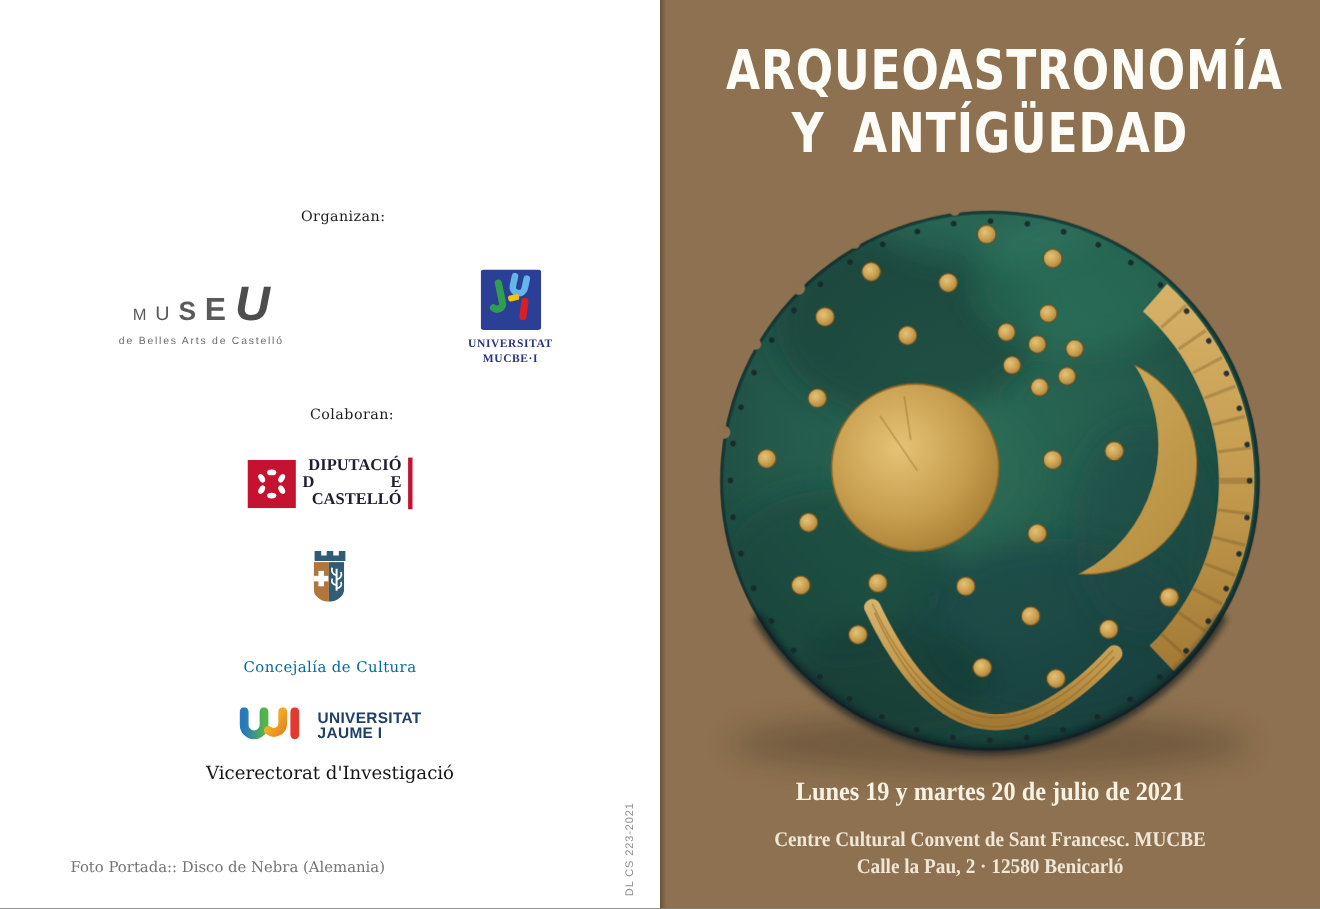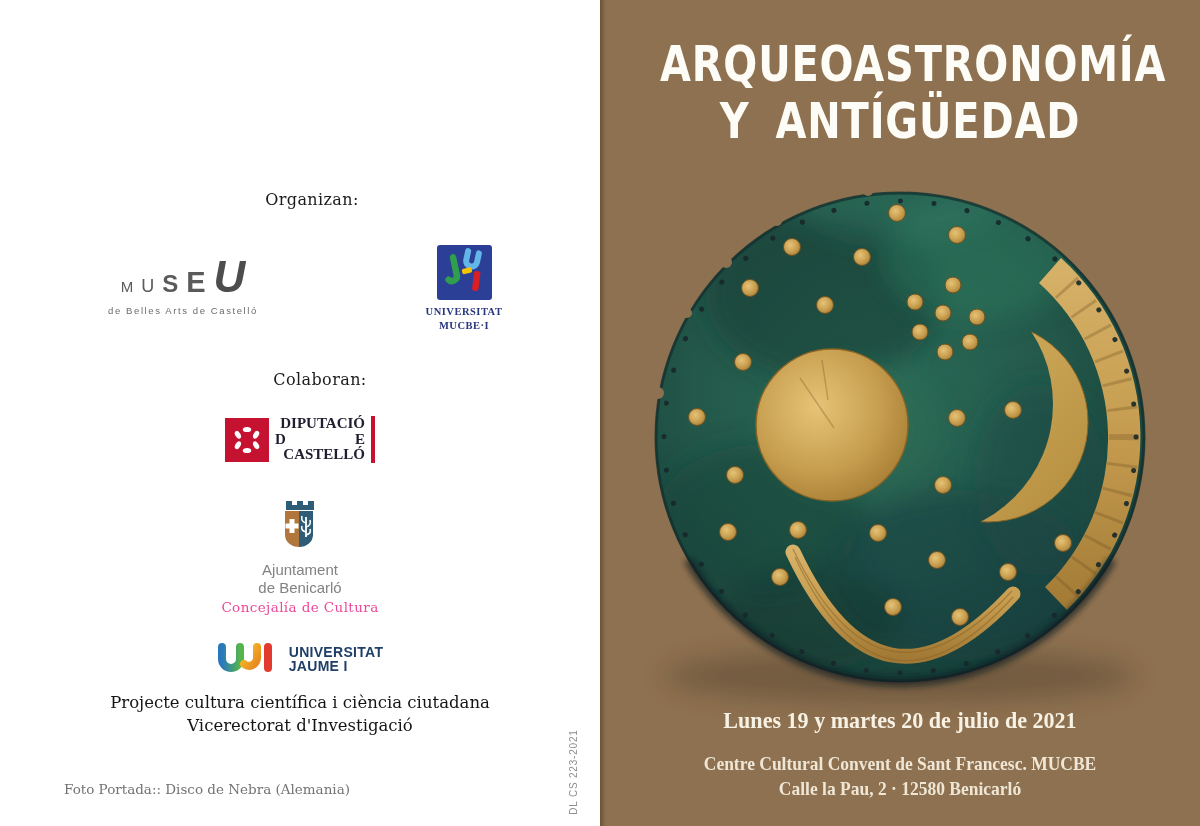--- a/index.html
+++ b/index.html
@@ -2,39 +2,39 @@
 <html><head>
 <meta charset="utf-8">
 <style>
   html,body{margin:0;padding:0;background:#444;}
   .spread{position:relative;width:1200px;height:826px;overflow:hidden;background:#fff;font-family:"Liberation Sans",sans-serif;}
   .page-left{position:absolute;left:0;top:0;width:600px;height:826px;background:#ffffff;}
   .page-right{position:absolute;left:600px;top:0;width:600px;height:826px;background:#8e7150;}
   .page-right .edge{position:absolute;left:0;top:0;width:6px;height:100%;background:linear-gradient(90deg,#6b5336,rgba(107,83,54,0));}
   .abs-c{position:absolute;left:0;right:0;text-align:center;}
   
-  .sec-h{font-family:"DejaVu Serif",serif;font-size:16px;color:#1c1c1c;letter-spacing:.4px;padding-left:24px;}
+  .sec-h{font-family:"DejaVu Serif",serif;font-size:13px;color:#1c1c1c;letter-spacing:.4px;padding-left:24px;}
   .museu{position:absolute;left:88px;top:252px;width:190px;text-align:center;}
   .museu-word{display:flex;align-items:baseline;justify-content:center;gap:8px;font-family:"Liberation Sans",sans-serif;color:#5a5a5a;}
   .m1{font-size:15px;} .m2{font-size:18px;} .m3{font-size:24px;font-weight:bold;} .m4{font-size:29px;font-weight:bold;} .m5{font-size:44px;font-weight:bold;color:#4d4d4d;font-style:italic;}
   .museu-sub{font-size:9.5px;letter-spacing:1.6px;color:#6b6b6b;margin-top:3px;white-space:nowrap;}
   .antiqua{position:absolute;left:281px;top:250px;display:flex;gap:7px;align-items:flex-start;}
   .antiqua-txt{width:110px;text-align:center;color:#28357f;}
   .antiqua-name{font-family:"Liberation Serif",serif;font-weight:bold;font-size:17px;letter-spacing:.5px;}
   .antiqua-sub{font-family:"Liberation Serif",serif;font-size:10px;margin-top:2px;letter-spacing:.2px;}
   .ujic{position:absolute;left:423px;top:245px;width:82px;text-align:center;}
   .ujic-t{font-family:"Liberation Serif",serif;font-weight:bold;font-size:10.5px;color:#28357f;letter-spacing:.5px;line-height:11.5px;margin-top:2px;}
   .dipu{position:absolute;left:0;right:0;top:416px;display:flex;justify-content:center;align-items:center;gap:6px;text-align:right;}
   .dipu-txt{width:90px;}
   .dipu-line{font-family:"Liberation Serif",serif;font-weight:bold;font-size:15px;color:#1e1e30;line-height:15.5px;}
   .dipu-l2{display:flex;justify-content:space-between;}
   .dipu-bar{width:4px;height:47px;background:#c41230;}
   .ajt-shield{position:absolute;left:276px;top:499px;}
   .ajt-name{position:absolute;left:0;right:0;top:561px;text-align:center;font-size:15px;color:#828282;line-height:17.5px;}
-  .ajt-dept{position:absolute;left:0;right:0;top:599px;text-align:center;font-family:"DejaVu Serif",serif;font-size:13.5px;color:#ec4899;letter-spacing:.4px;}
+  .ajt-dept{position:absolute;left:0;right:0;top:599px;text-align:center;font-family:"DejaVu Serif",serif;font-size:13.5px;color:#0369a1;letter-spacing:.4px;}
   .ujim{position:absolute;left:0;right:0;top:643px;display:flex;justify-content:center;align-items:center;gap:10px;}
   .ujim-t{font-weight:bold;font-size:14px;color:#1f3f67;line-height:14.5px;letter-spacing:.3px;text-align:left;}
   .proj{position:absolute;left:0;right:0;top:691px;text-align:center;font-family:"DejaVu Serif",serif;font-size:16.5px;color:#151515;line-height:23px;}
   .photo-credit{position:absolute;left:64px;top:781px;font-family:"DejaVu Serif",serif;font-size:13.5px;color:#737373;}
   .dl{position:absolute;left:573px;top:772px;transform:translate(-50%,-50%) rotate(-90deg);white-space:nowrap;font-size:10px;color:#8f8f8f;letter-spacing:.8px;}
   
   .title{position:absolute;left:0;right:0;top:34px;text-align:center;color:#fdfcf6;font-family:"DejaVu Sans",sans-serif;font-weight:bold;}
   .title-l1{font-size:50px;transform:scaleX(.8);letter-spacing:1px;line-height:60px;}
   .title-l2{font-size:50px;transform:scaleX(.8);letter-spacing:1px;word-spacing:14px;line-height:54px;}
   .disk-svg{position:absolute;left:0;top:0;}
@@ -106,24 +106,20 @@
         </clipPath>
       <g clip-path="url(#shieldClip)">
         <rect x="9" y="12" width="14" height="48" fill="#b0763c"></rect>
         <rect x="23" y="12" width="14" height="48" fill="#2f5d78"></rect>
         <rect x="13.5" y="20" width="5" height="14" fill="#fff"></rect>
         <rect x="9.5" y="24.5" width="13" height="5" fill="#fff"></rect>
         <path d="M30,18 v20" stroke="#fff" stroke-width="1.8" fill="none"></path>
         <path d="M30,24 c-4,-1 -5,-4 -4,-7 M30,28 c4,-1 5,-4 4,-7 M30,33 c-4,-1 -5,-3 -4,-6 M30,36 c4,-1 5,-3 4,-6" stroke="#fff" stroke-width="1.6" fill="none"></path>
       </g>
     </svg>
-    <div class="ajt-name">
-      <div>Ajuntament</div>
-      <div>de Benicarló</div>
-    </div>
     <div class="ajt-dept">Concejalía de Cultura</div>
 
     <div class="ujim">
       <svg width="62" height="32" viewBox="0 0 62 32">
         <defs>
           <linearGradient id="gU" x1="0" y1="0" x2="1" y2="0">
             <stop offset="0%" stop-color="#2878be"></stop>
               <stop offset="100%" stop-color="#55b54b"></stop>
           </linearGradient>
           <linearGradient id="gJ" x1="0" y1="0" x2="1" y2="1">
@@ -135,21 +131,20 @@
         <path d="M40,4 V15 A8,8 0 0 1 27,21" fill="none" stroke="url(#gJ)" stroke-width="8" stroke-linecap="round"></path>
         <path d="M51,4 V25" fill="none" stroke="#e23a2e" stroke-width="8" stroke-linecap="round"></path>
       </svg>
       <div class="ujim-t">
         <div>UNIVERSITAT</div>
         <div>JAUME I</div>
       </div>
     </div>
 
     <div class="proj">
-      <div>Projecte cultura científica i ciència ciutadana</div>
       <div>Vicerectorat d'Investigació</div>
     </div>
 
     <div class="photo-credit">Foto Portada:: Disco de Nebra (Alemania)</div>
     <div class="dl">DL CS 223-2021</div>
   </div>
 
   <div class="page-right">
     <div class="edge"></div>
 

